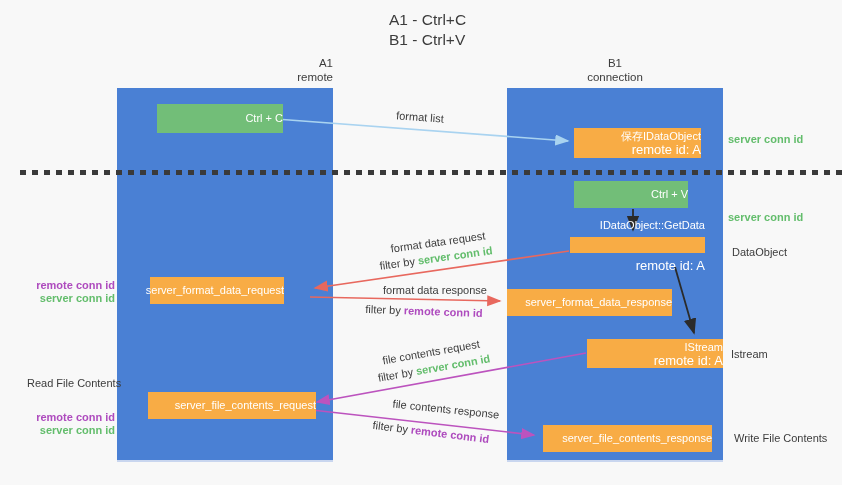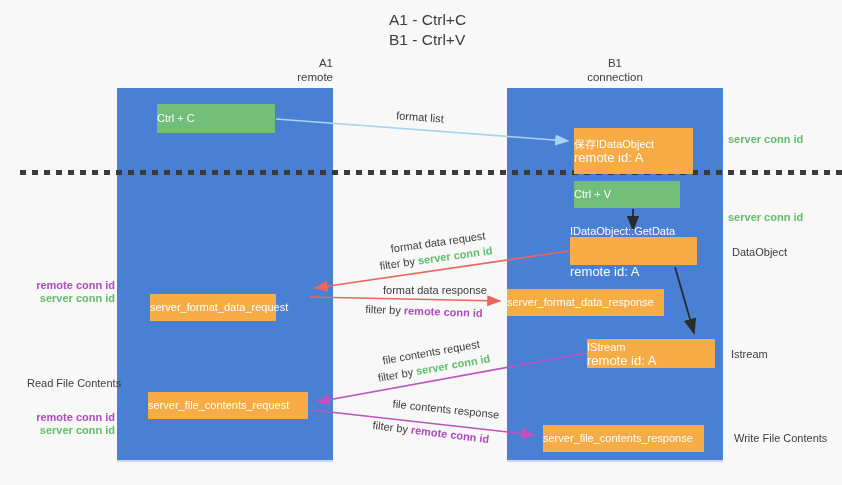--- a/index.html
+++ b/index.html
@@ -28,22 +28,22 @@
   svg.arrows{position:absolute;left:0;top:0;width:842px;height:485px;z-index:6;}
   .ln-blue{stroke:var(--arrow-light-blue);stroke-width:1.6;fill:none;}
   .ln-red{stroke:var(--arrow-red);stroke-width:1.6;fill:none;}
   .ln-purple{stroke:var(--arrow-purple);stroke-width:1.6;fill:none;}
   .ln-black{stroke:var(--arrow-black);stroke-width:1.8;fill:none;}
   .mk-blue{fill:var(--arrow-light-blue);}
   .mk-red{fill:var(--arrow-red);}
   .mk-purple{fill:var(--arrow-purple);}
   .mk-black{fill:var(--arrow-black);}
 
-  .node{position:absolute;z-index:7;display:flex;flex-direction:column;align-items:flex-start;justify-content:center;
-    color:#fff;text-align:center;font-size:11px;line-height:13px;}
+  .node{position:absolute;z-index:7;display:flex;flex-direction:column;align-items:flex-end;justify-content:center;
+    color:#fff;text-align:center;font-size:11px;line-height:13px;padding-left:8px;}
   .node.green{background:var(--box-green);}
   .node.orange{background:var(--box-orange);}
   .node .l2{font-size:13px;}
 
   .edge-label{position:absolute;z-index:8;white-space:nowrap;font-size:11px;color:var(--text-dark);}
   .green-t{color:var(--text-green);font-weight:bold;}
   .purple-t{color:var(--text-purple);font-weight:bold;}
 
   .side-label{position:absolute;z-index:8;white-space:nowrap;font-size:11px;color:var(--text-dark);}
   .side-label.bold-green{color:var(--text-green);font-weight:bold;}
@@ -94,32 +94,32 @@
     <line class="ln-red" x1="549" y1="251" x2="295" y2="288" marker-end="url(#mr)"></line>
     <line class="ln-red" x1="290" y1="297" x2="480" y2="301" marker-end="url(#mr)"></line>
     <line class="ln-black" x1="655" y1="267" x2="674" y2="333" marker-end="url(#mk)"></line>
     <line class="ln-purple" x1="566" y1="353" x2="297" y2="402" marker-end="url(#mp)"></line>
     <line class="ln-purple" x1="292" y1="410" x2="514" y2="435" marker-end="url(#mp)"></line>
   </svg>
 
   <div class="node green" style="left:137px;top:104px;width:118px;height:29px;">
     <span>Ctrl + C</span>
   </div>
-  <div class="node orange" style="left:554px;top:128px;width:119px;height:46px;">
+  <div class="node orange" style="left:554px;top:128px;width:119px;height:30px;">
     <span class="l1">保存IDataObject</span>
     <span class="l2">remote id: A</span>
   </div>
   <div class="node green" style="left:554px;top:181px;width:106px;height:27px;">
     <span>Ctrl + V</span>
   </div>
-  <div class="node orange" style="left:550px;top:237px;width:127px;height:28px;gap:27px;">
+  <div class="node orange" style="left:550px;top:237px;width:127px;height:16px;gap:27px;">
     <span class="l1">IDataObject::GetData</span>
     <span class="l2">remote id: A</span>
   </div>
-  <div class="node orange" style="left:130px;top:294px;width:126px;height:27px;">
+  <div class="node orange" style="left:130px;top:277px;width:126px;height:27px;">
     <span>server_format_data_request</span>
   </div>
   <div class="node orange" style="left:487px;top:289px;width:157px;height:27px;">
     <span>server_format_data_response</span>
   </div>
   <div class="node orange" style="left:567px;top:339px;width:128px;height:29px;">
     <span class="l1">IStream</span>
     <span class="l2">remote id: A</span>
   </div>
   <div class="node orange" style="left:128px;top:392px;width:160px;height:27px;">

